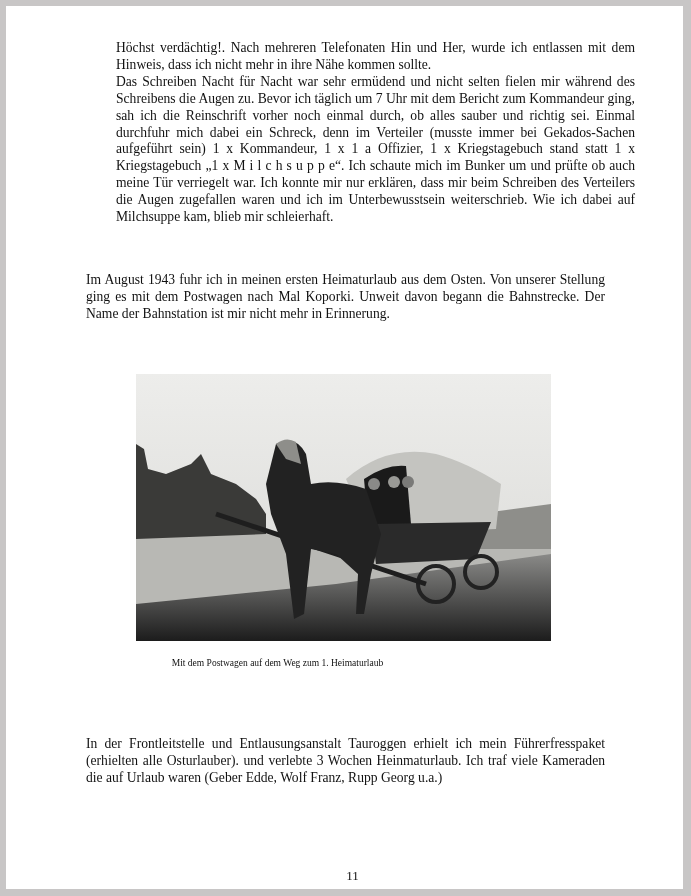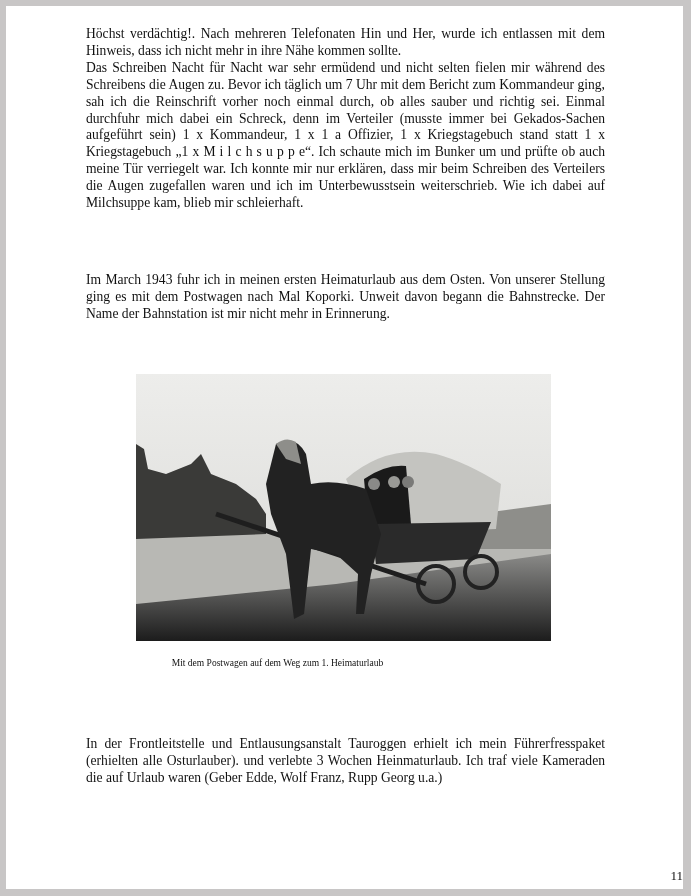--- a/index.html
+++ b/index.html
@@ -9,48 +9,48 @@
   .page {
     position: absolute; left: 6px; top: 6px; width: 677px; height: 883px;
     background: #ffffff;
   }
   .text {
     position: absolute; left: 80px; width: 519px;
     font-family: "Liberation Serif", serif; font-size: 13.6px; line-height: 16.9px;
     color: #111; text-align: justify;
   }
   .text p { margin: 0; }
-  #p1 { top: 20px; }
+  #p1 { top: 34px; margin-left: 30px; }
   #p3 { top: 266px; }
   #p4 { top: 730px; }
   .photo {
     position: absolute; left: 130px; top: 368px; width: 415px; height: 267px;
     background: #e9e9e6; overflow: hidden;
   }
   .photo svg { display: block; width: 100%; height: 100%; }
   .caption {
     position: absolute; left: 0; width: 543px; top: 652px; text-align: center;
     font-family: "Liberation Serif", serif; font-size: 9.5px; color: #111;
   }
   .pagenum {
-    position: absolute; left: 0; width: 677px; top: 862px; text-align: right;
+    position: absolute; left: 8px; width: 677px; top: 862px; text-align: center;
     font-family: "Liberation Serif", serif; font-size: 13px; color: #111;
   }
 </style>
 </head>
 <body>
 
 <div class="page">
   <div class="text" id="p1">
     <p>Höchst verdächtig!. Nach mehreren Telefonaten Hin und Her, wurde ich entlassen mit dem Hinweis, dass ich nicht mehr in ihre Nähe kommen sollte.</p>
     <p>Das Schreiben Nacht für Nacht war sehr ermüdend und nicht selten fielen mir während des Schreibens die Augen zu. Bevor ich täglich um 7 Uhr mit dem Bericht zum Kommandeur ging, sah ich die Reinschrift vorher noch einmal durch, ob alles sauber und richtig sei. Einmal durchfuhr mich dabei ein Schreck, denn im Verteiler (musste immer bei Gekados-Sachen aufgeführt sein) 1 x Kommandeur, 1 x 1 a Offizier, 1 x Kriegstagebuch stand statt 1 x Kriegstagebuch  „1 x M i l c h s u p p e“. Ich schaute mich im Bunker um und prüfte ob auch meine Tür verriegelt war. Ich konnte mir nur erklären, dass mir beim Schreiben des Verteilers die Augen zugefallen waren und ich im Unterbewusstsein weiterschrieb. Wie ich dabei auf Milchsuppe kam, blieb mir schleierhaft.</p>
   </div>
 
   <div class="text" id="p3">
-    <p>Im March 1943 fuhr ich in meinen ersten Heimaturlaub aus dem Osten.  Von unserer Stellung ging es mit dem Postwagen nach Mal Koporki. Unweit davon begann die Bahnstrecke. Der Name der Bahnstation ist mir nicht mehr in Erinnerung.</p>
+    <p>Im August 1943 fuhr ich in meinen ersten Heimaturlaub aus dem Osten.  Von unserer Stellung ging es mit dem Postwagen nach Mal Koporki. Unweit davon begann die Bahnstrecke. Der Name der Bahnstation ist mir nicht mehr in Erinnerung.</p>
   </div>
 
   <div class="photo" title="Black and white photo of a horse-drawn covered post wagon with soldiers on a dirt road">
     <svg viewBox="0 0 415 267" preserveAspectRatio="none">
       <defs>
         <linearGradient id="sky" x1="0" y1="0" x2="0" y2="1">
           <stop offset="0" stop-color="#ededeb"></stop>
           <stop offset="1" stop-color="#d9d9d6"></stop>
         </linearGradient>
         <linearGradient id="ground" x1="0" y1="0" x2="0" y2="1">

